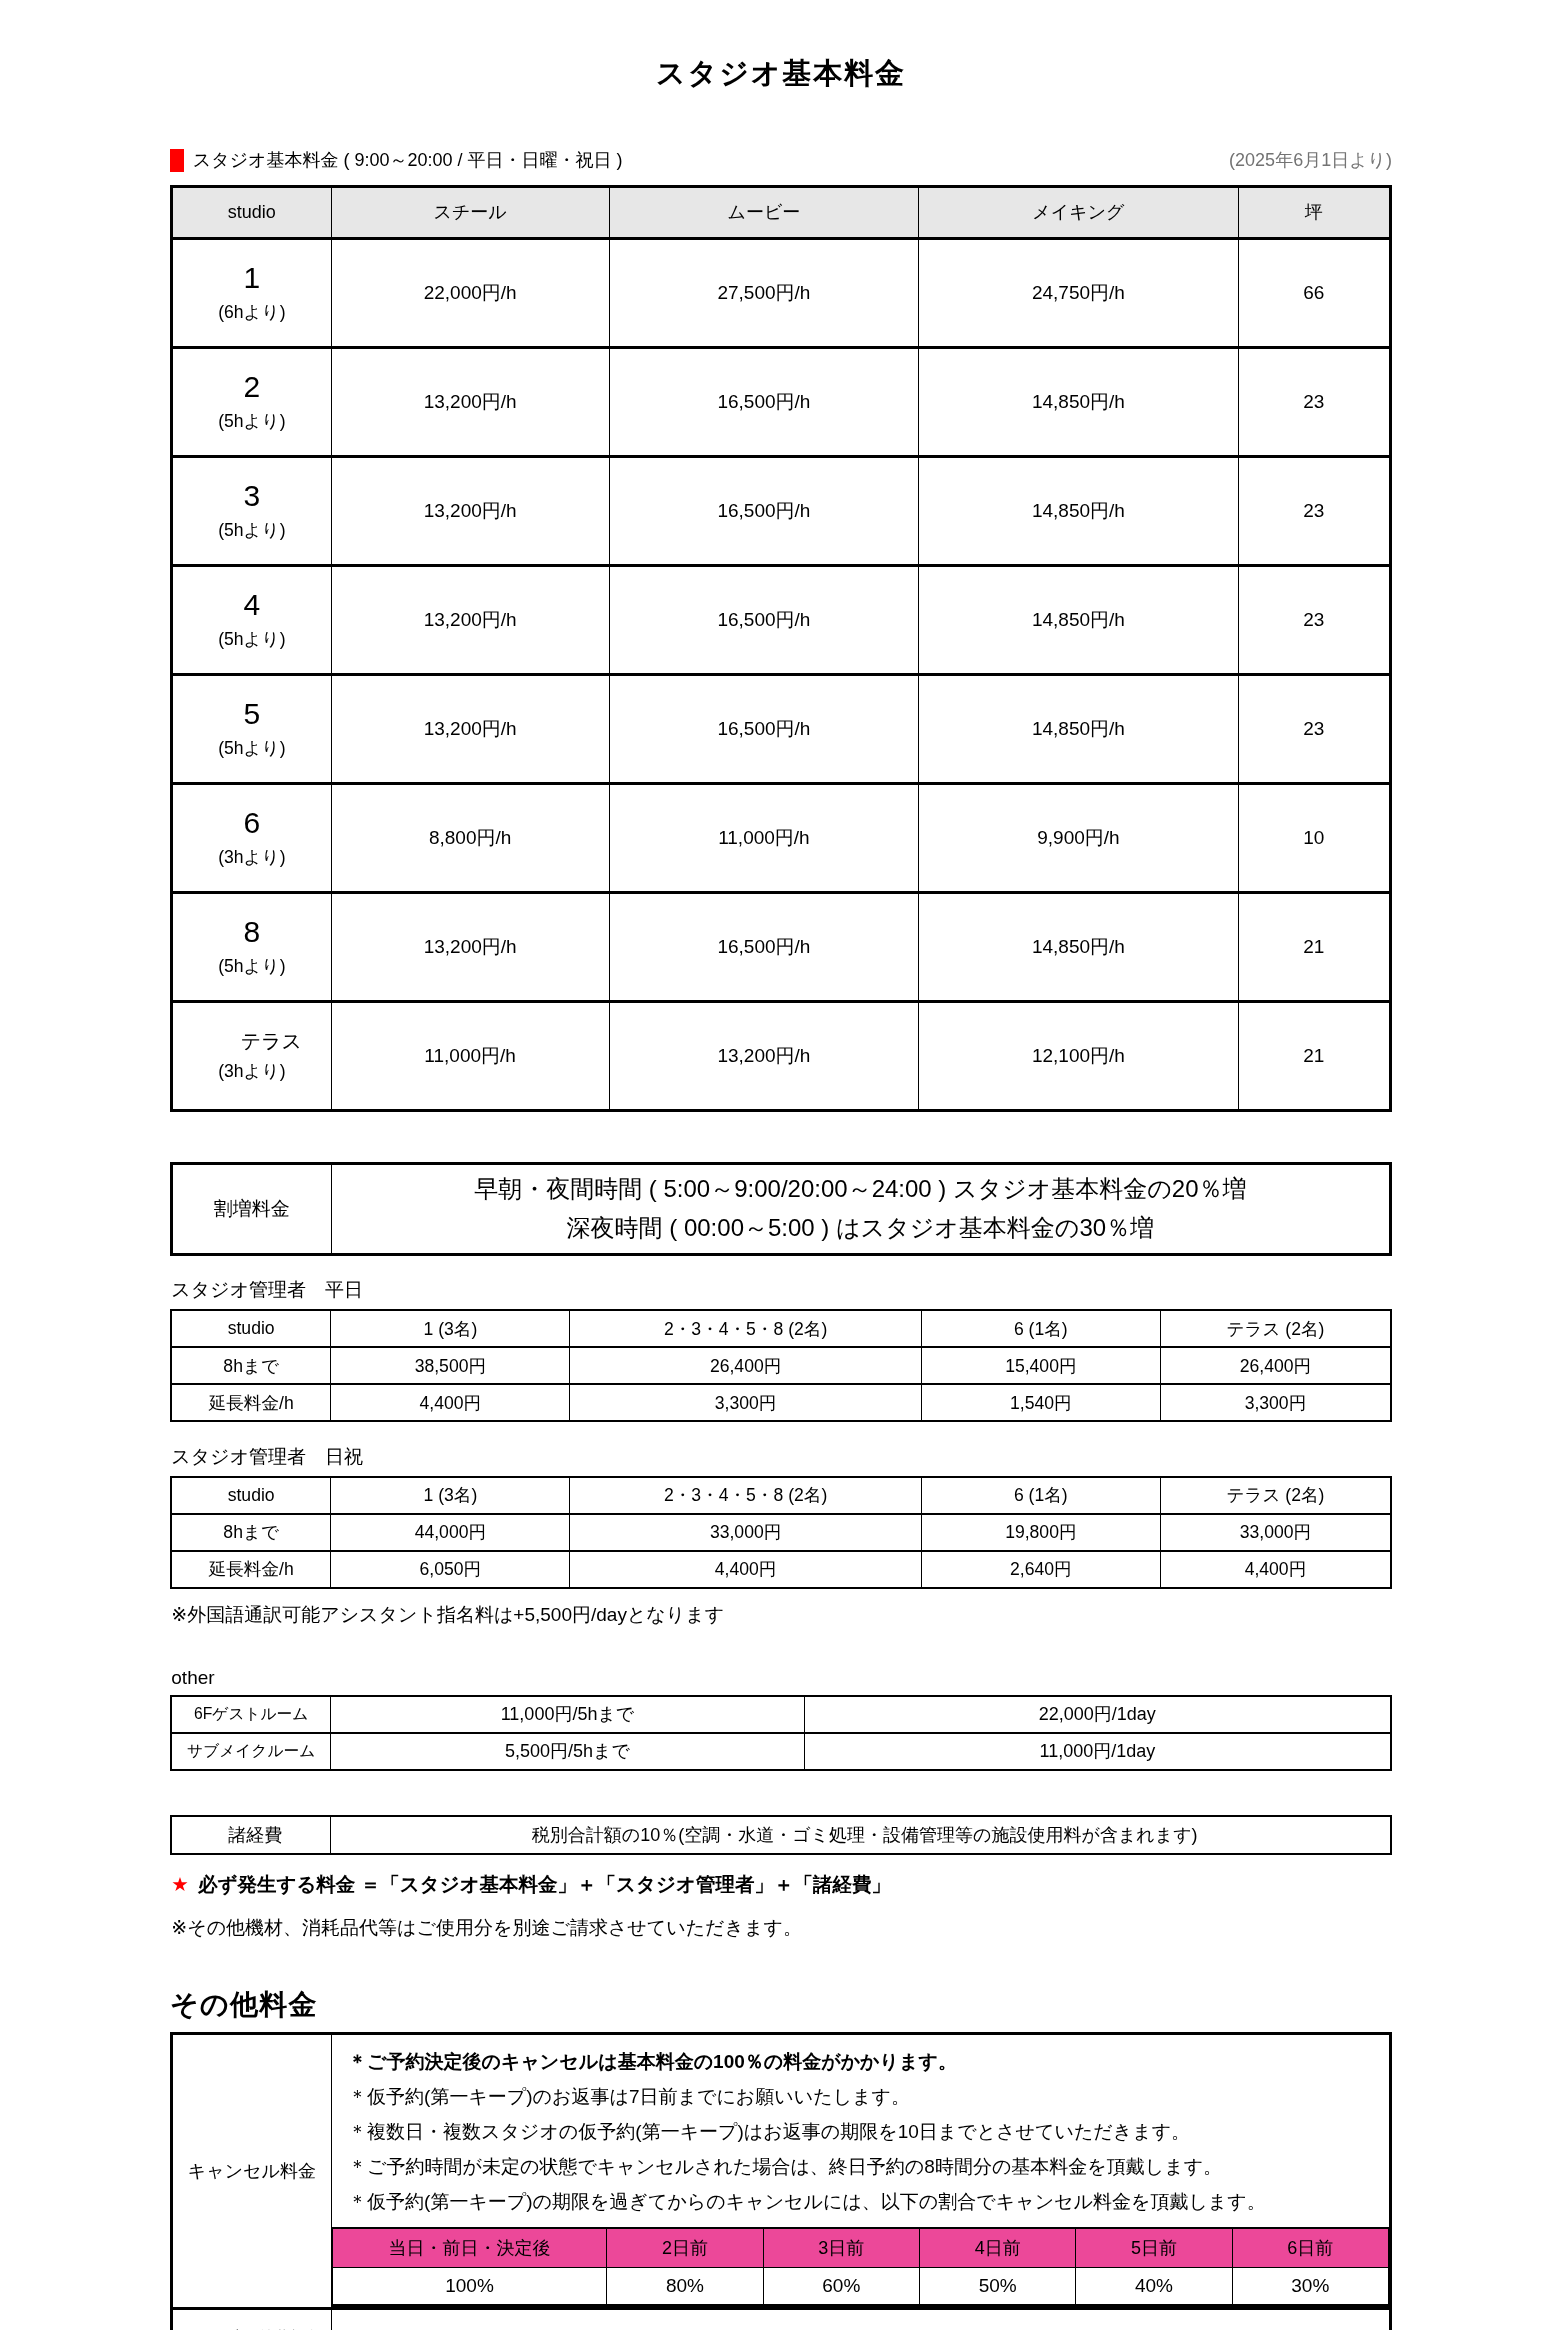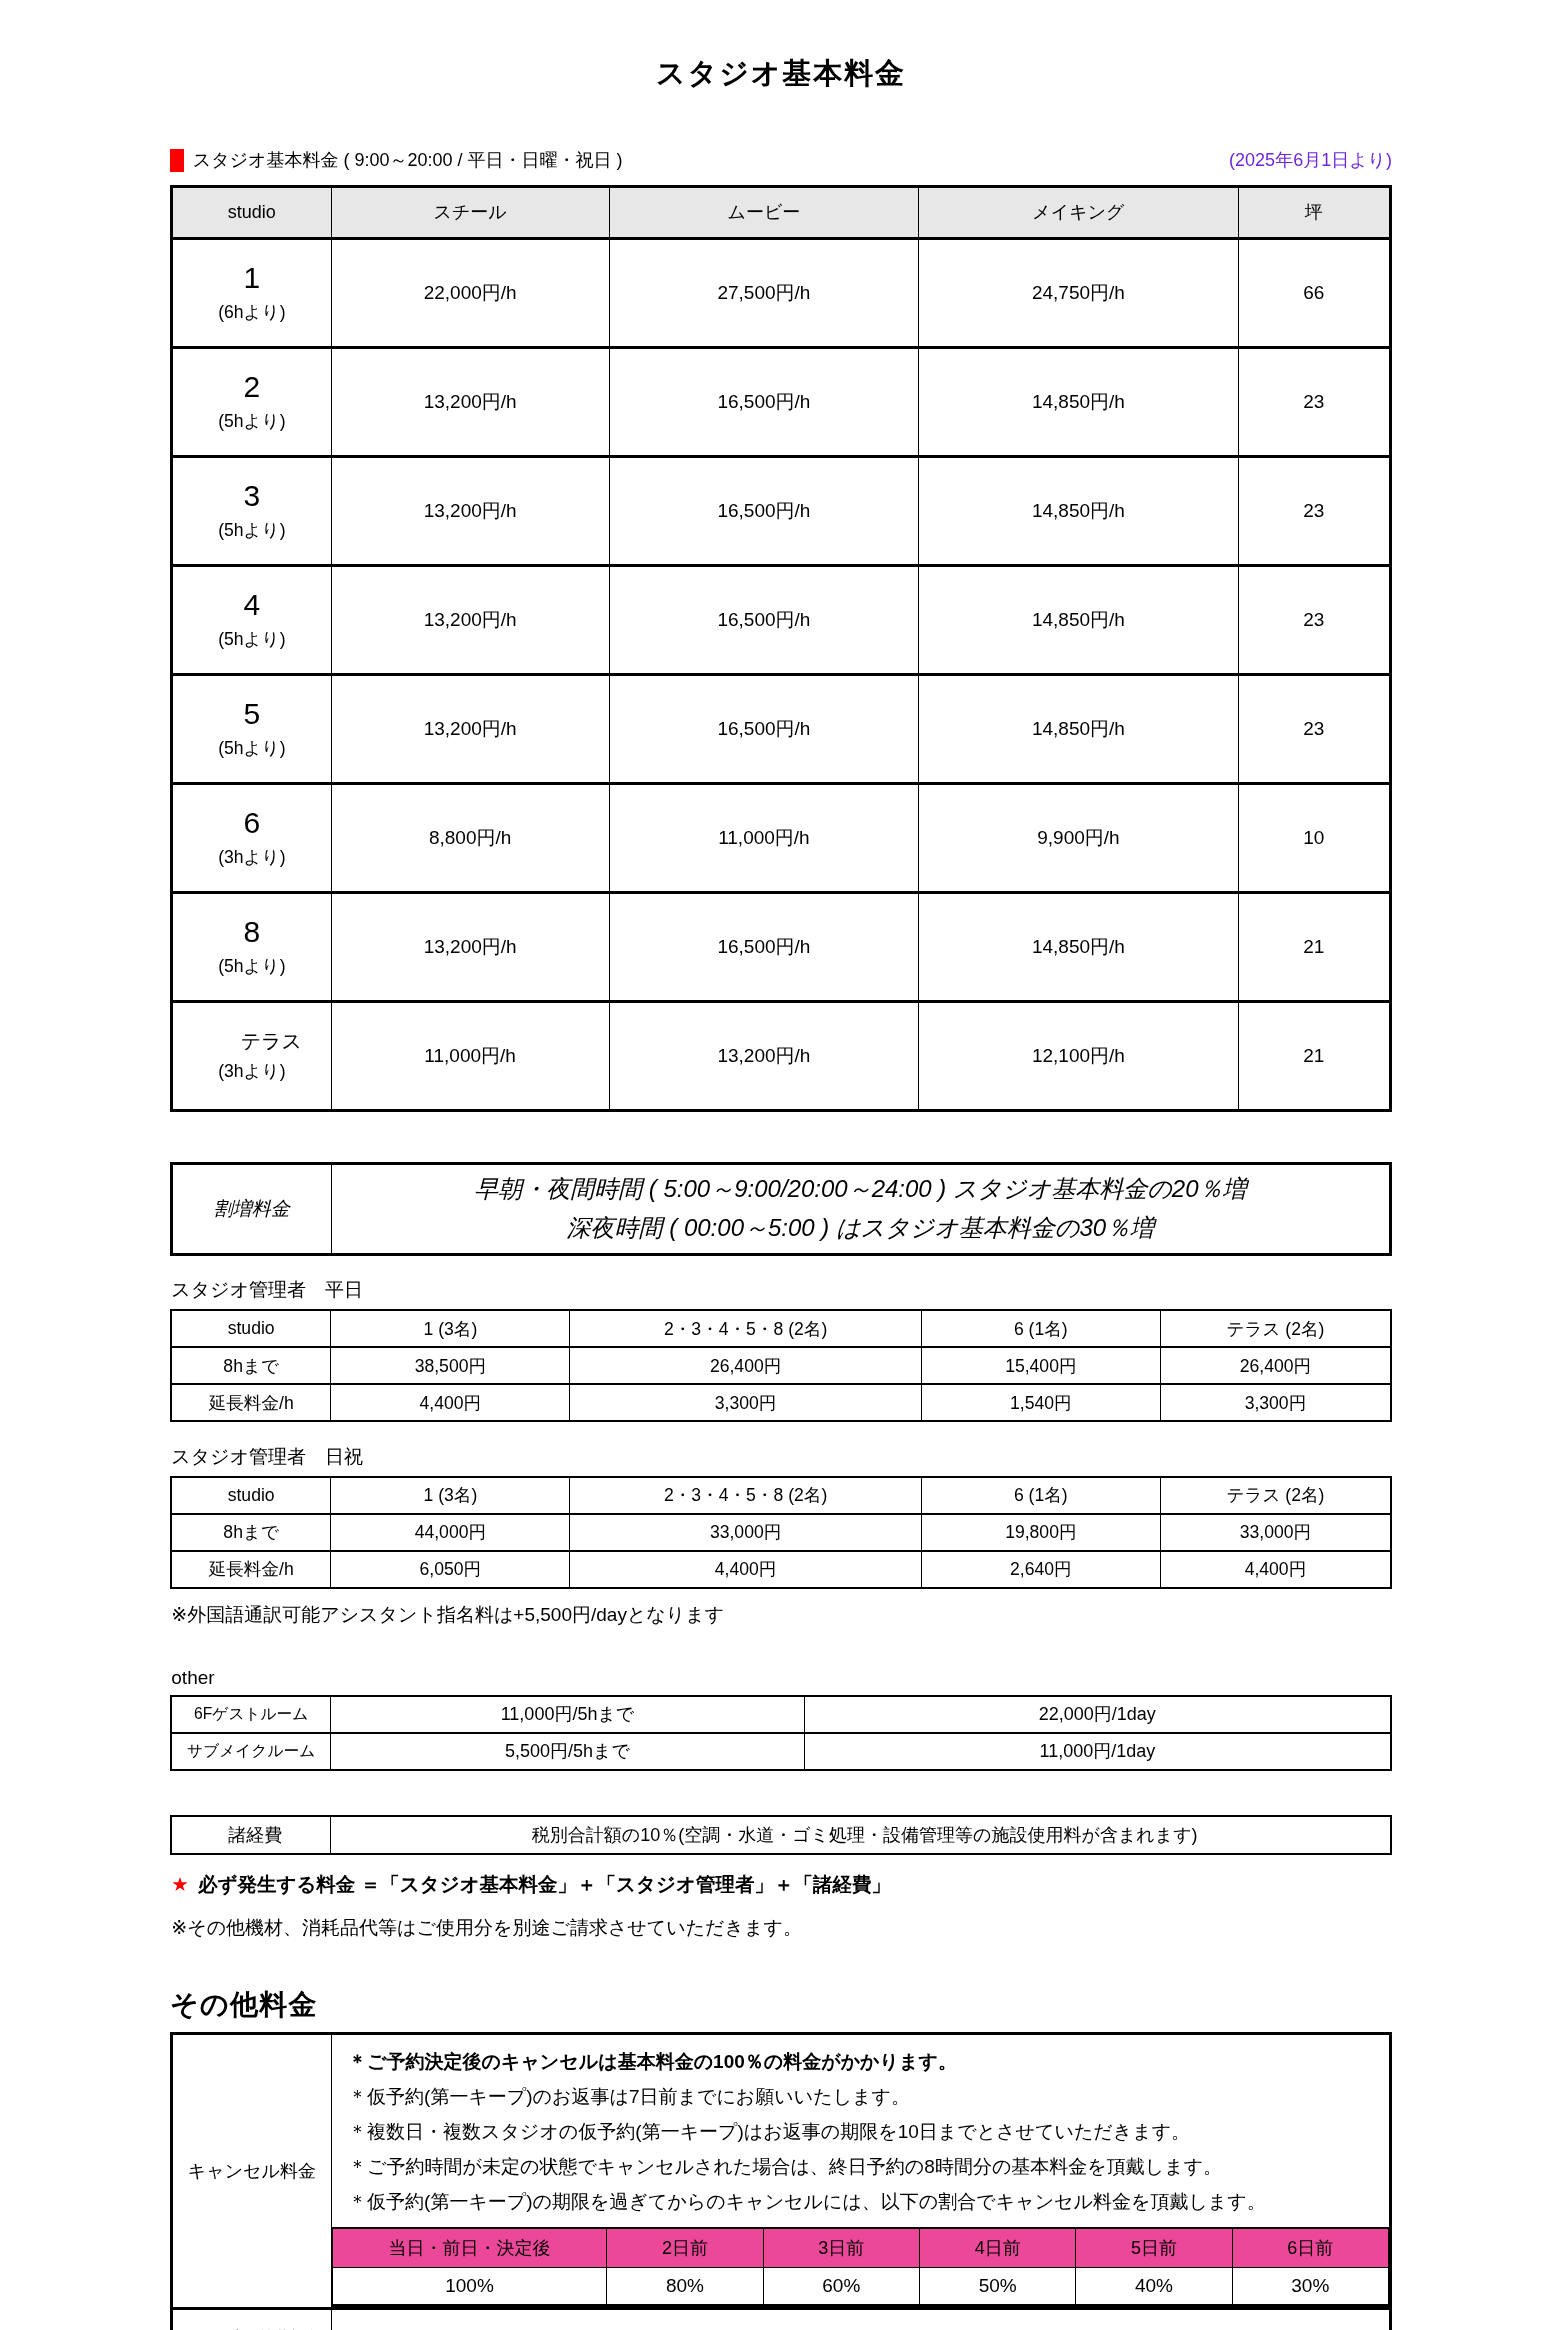--- a/index.html
+++ b/index.html
@@ -8,40 +8,40 @@
     font-family:"Liberation Sans","DejaVu Sans",sans-serif;
     -webkit-font-smoothing:antialiased;
   }
   .content{width:1222px;margin-left:170px;}
 
   
   .doc-title{margin:54px 0 0;text-align:center;font-size:29px;font-weight:bold;letter-spacing:1.9px;}
   .section-bar{display:flex;justify-content:space-between;align-items:flex-end;margin-top:54px;font-size:18px;}
   .section-bar-left{display:flex;align-items:center;}
   .red-bullet{display:inline-block;width:14px;height:23px;background:#ff0000;margin-right:8.8px;}
-  .red-text{color:#6d28d9;}
+  .red-text{color:#737373;}
   .sub-heading{font-size:19px;margin:21.4px 0 6.3px 1.3px;}
   .other-heading{font-size:19px;margin:39px 0 6.3px 1.3px;}
   .big-heading{margin:45px 0 8.8px;text-align:left;font-size:28px;font-weight:bold;letter-spacing:1.3px;}
 
   
   table{border-collapse:collapse;width:100%;table-layout:fixed;}
   td,th{border-left:1.3px solid #000;border-right:1.3px solid #000;text-align:center;vertical-align:middle;padding:0;}
 
   
   .basic-table{margin-top:12.6px;border:3.1px solid #000;}
   .basic-table th{height:49px;background:#e7e7e7;font-weight:normal;font-size:18px;
       border-top:3.1px solid #000;border-bottom:3.1px solid #000;}
   .basic-table td{height:106px;font-size:19px;border-bottom:3.1px solid #000;}
   .studio-num{font-size:30px;line-height:1.15;}
   .studio-num-small{font-size:20px;line-height:1.3;padding-left:39px;}
   .studio-sub{font-size:17.6px;margin-top:5px;}
 
   
-  .surcharge-table{margin-top:50px;border:3.1px solid #000;font-style:italic;}
+  .surcharge-table{margin-top:50px;border:3.1px solid #000;}
   .surcharge-table td{border-bottom:3.1px solid #000;}
   .surcharge-label{height:88px;font-size:19px;}
   .surcharge-body{font-size:24px;}
   .surcharge-body div{margin:6.3px 0;}
 
   
   .mgr-table{border:2.5px solid #000;}
   .mgr-table td{height:35px;font-size:17.6px;border-bottom:2.5px solid #000;}
 
   .mgr-note{font-size:19px;margin:12.6px 0 0 1.3px;}

